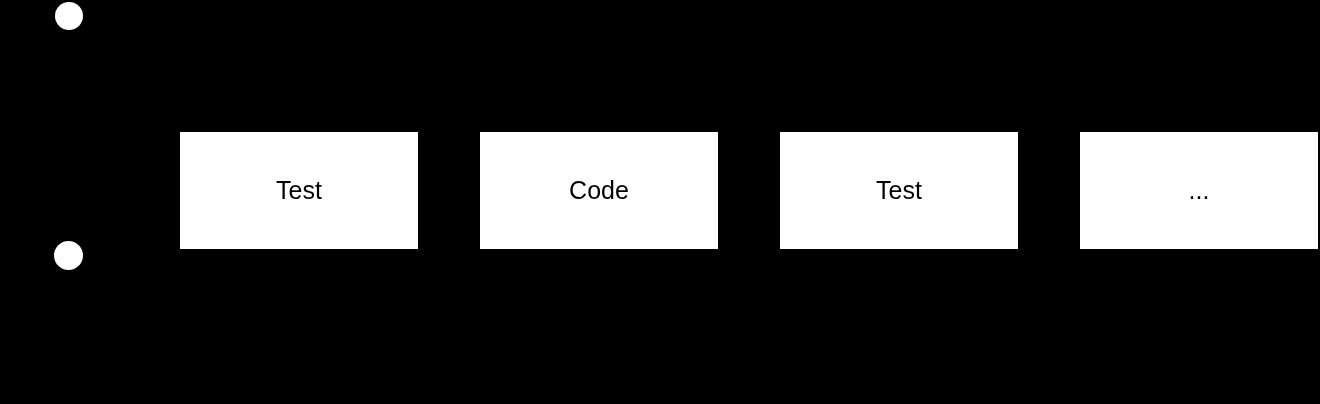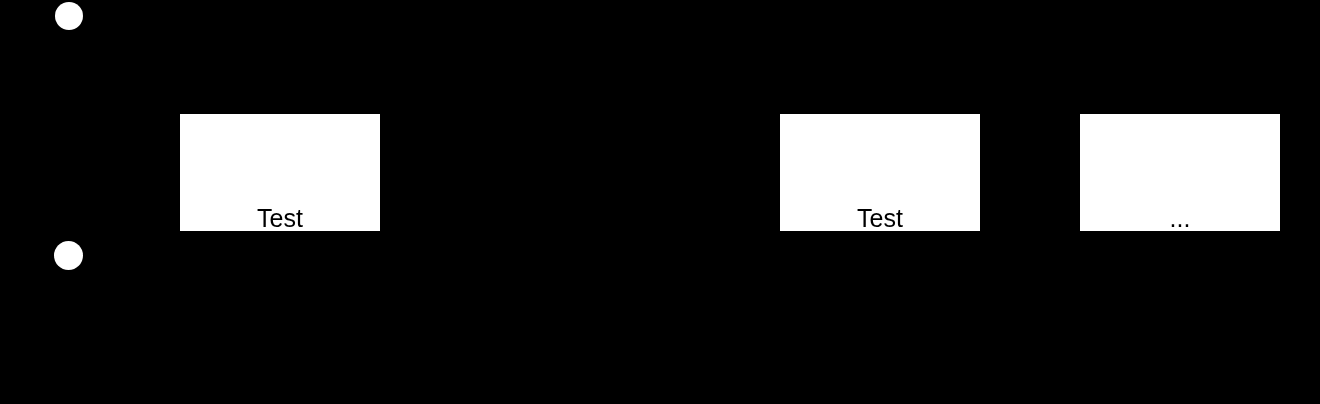--- a/index.html
+++ b/index.html
@@ -27,26 +27,26 @@
     height: 28px;
   }
   .end-circle {
     left: 54px;
     top: 241px;
     width: 29px;
     height: 29px;
   }
   .flow-box {
     position: absolute;
-    top: 114px;
-    width: 200px;
+    top: 132px;
+    width: 238px;
     height: 117px;
     background: #ffffff;
     display: flex;
-    align-items: flex-end;
+    align-items: center;
     justify-content: center;
   }
   .flow-box .label {
     color: #000000;
     font-size: 25px;
     line-height: 1;
   }
   .box-1 { left: 180px; }
   .box-2 { left: 480px; }
   .box-3 { left: 780px; }
@@ -58,20 +58,23 @@
 <div class="canvas">
 
   <div class="circle-node start-circle"></div>
 
   <div class="circle-node end-circle"></div>
 
   <div class="flow-box box-1">
     <span class="label">Test</span>
   </div>
 
+  <div class="flow-box box-2">
+    <span class="label">Code</span>
+  </div>
 
   <div class="flow-box box-3">
     <span class="label">Test</span>
   </div>
 
   <div class="flow-box box-4">
     <span class="label">...</span>
   </div>
 
 </div>

